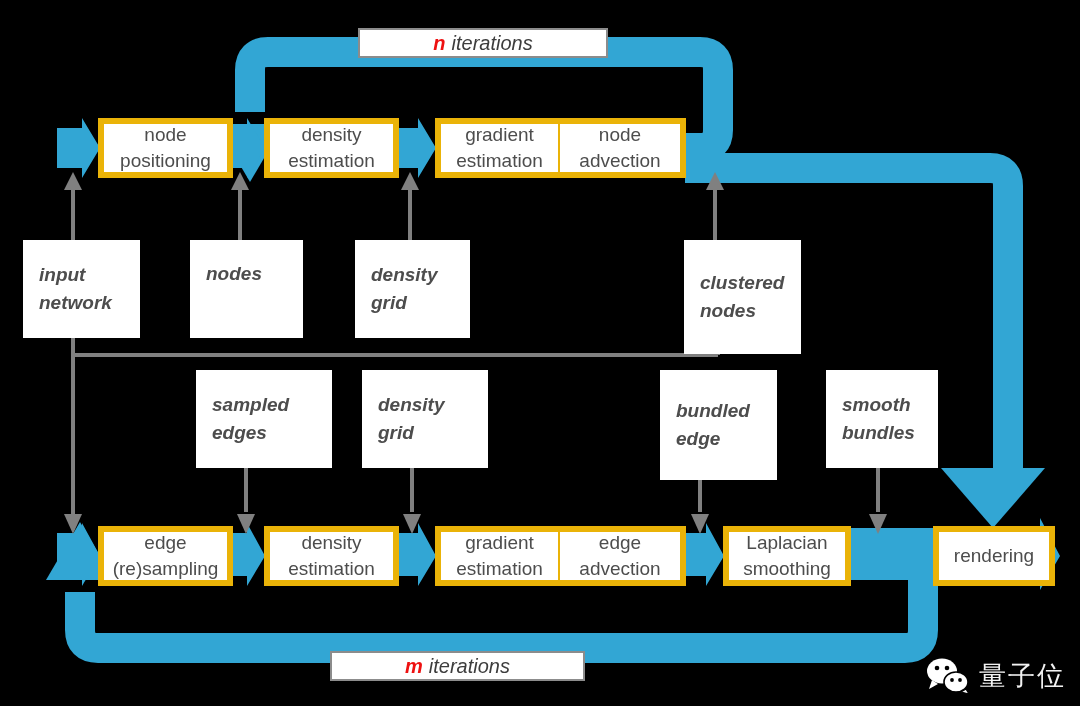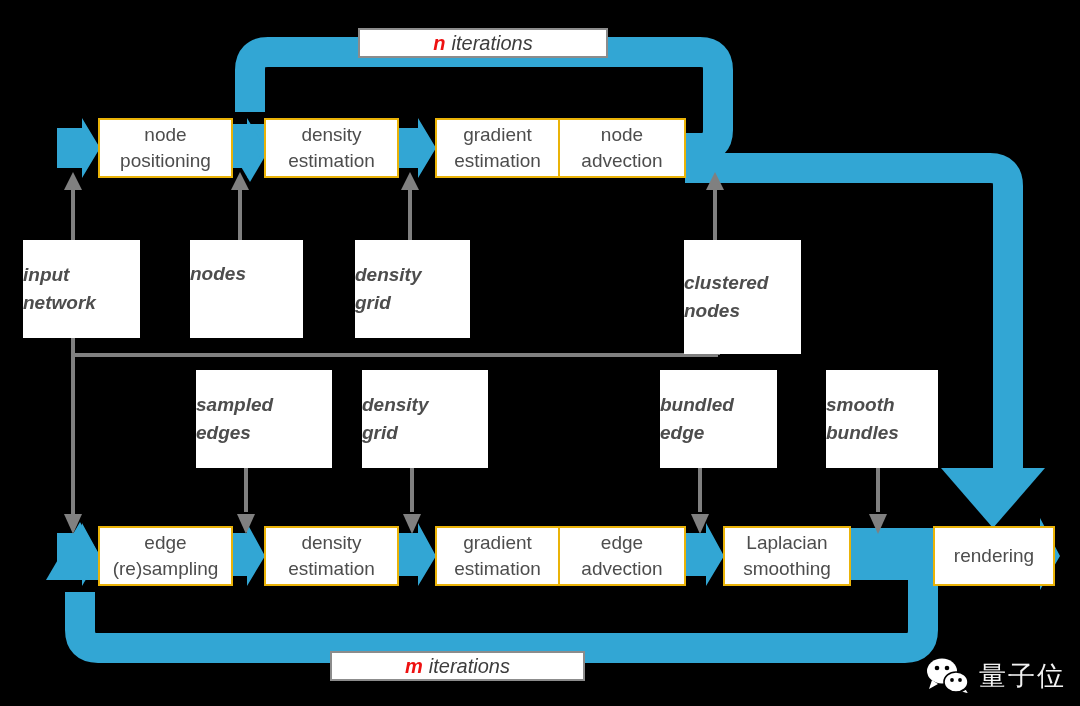--- a/index.html
+++ b/index.html
@@ -18,21 +18,21 @@
   }
   #svg-layer {
     position: absolute;
     left: 0; top: 0;
     width: 1080px;
     height: 706px;
   }
   .proc-box {
     position: absolute;
     background: #ffffff;
-    border: 2px solid #eab308;
+    border: 6px solid #eab308;
     box-sizing: border-box;
     display: flex;
     flex-direction: column;
     align-items: center;
     justify-content: center;
     color: #4d4d4d;
     font-size: 19px;
     line-height: 1.35;
     text-align: center;
     z-index: 6;
@@ -48,20 +48,21 @@
     box-sizing: border-box;
     display: flex;
     flex-direction: column;
     align-items: flex-start;
     justify-content: center;
     color: #4d4d4d;
     font-size: 19px;
     font-style: italic;
     font-weight: bold;
     line-height: 1.5;
+    padding-left: 16px;
     z-index: 5;
   }
   .data-box span { display: block; white-space: nowrap; }
 
   .iter-label {
     position: absolute;
     background: #ffffff;
     border: 2px solid #8c8c8c;
     box-sizing: border-box;
     display: flex;
@@ -240,21 +241,21 @@
   <div class="data-box" style="left:196px; top:370px; width:136px; height:98px;">
     <span>sampled</span>
     <span>edges</span>
   </div>
 
   <div class="data-box" style="left:362px; top:370px; width:126px; height:98px;">
     <span>density</span>
     <span>grid</span>
   </div>
 
-  <div class="data-box" style="left:660px; top:370px; width:117px; height:98px;">
+  <div class="data-box" style="left:660px; top:370px; width:117px; height:110px;">
     <span>bundled</span>
     <span>edge</span>
   </div>
 
   <div class="data-box" style="left:826px; top:370px; width:112px; height:98px;">
     <span>smooth</span>
     <span>bundles</span>
   </div>
 
   <div class="proc-box" style="left:98px; top:526px; width:135px; height:60px;">

